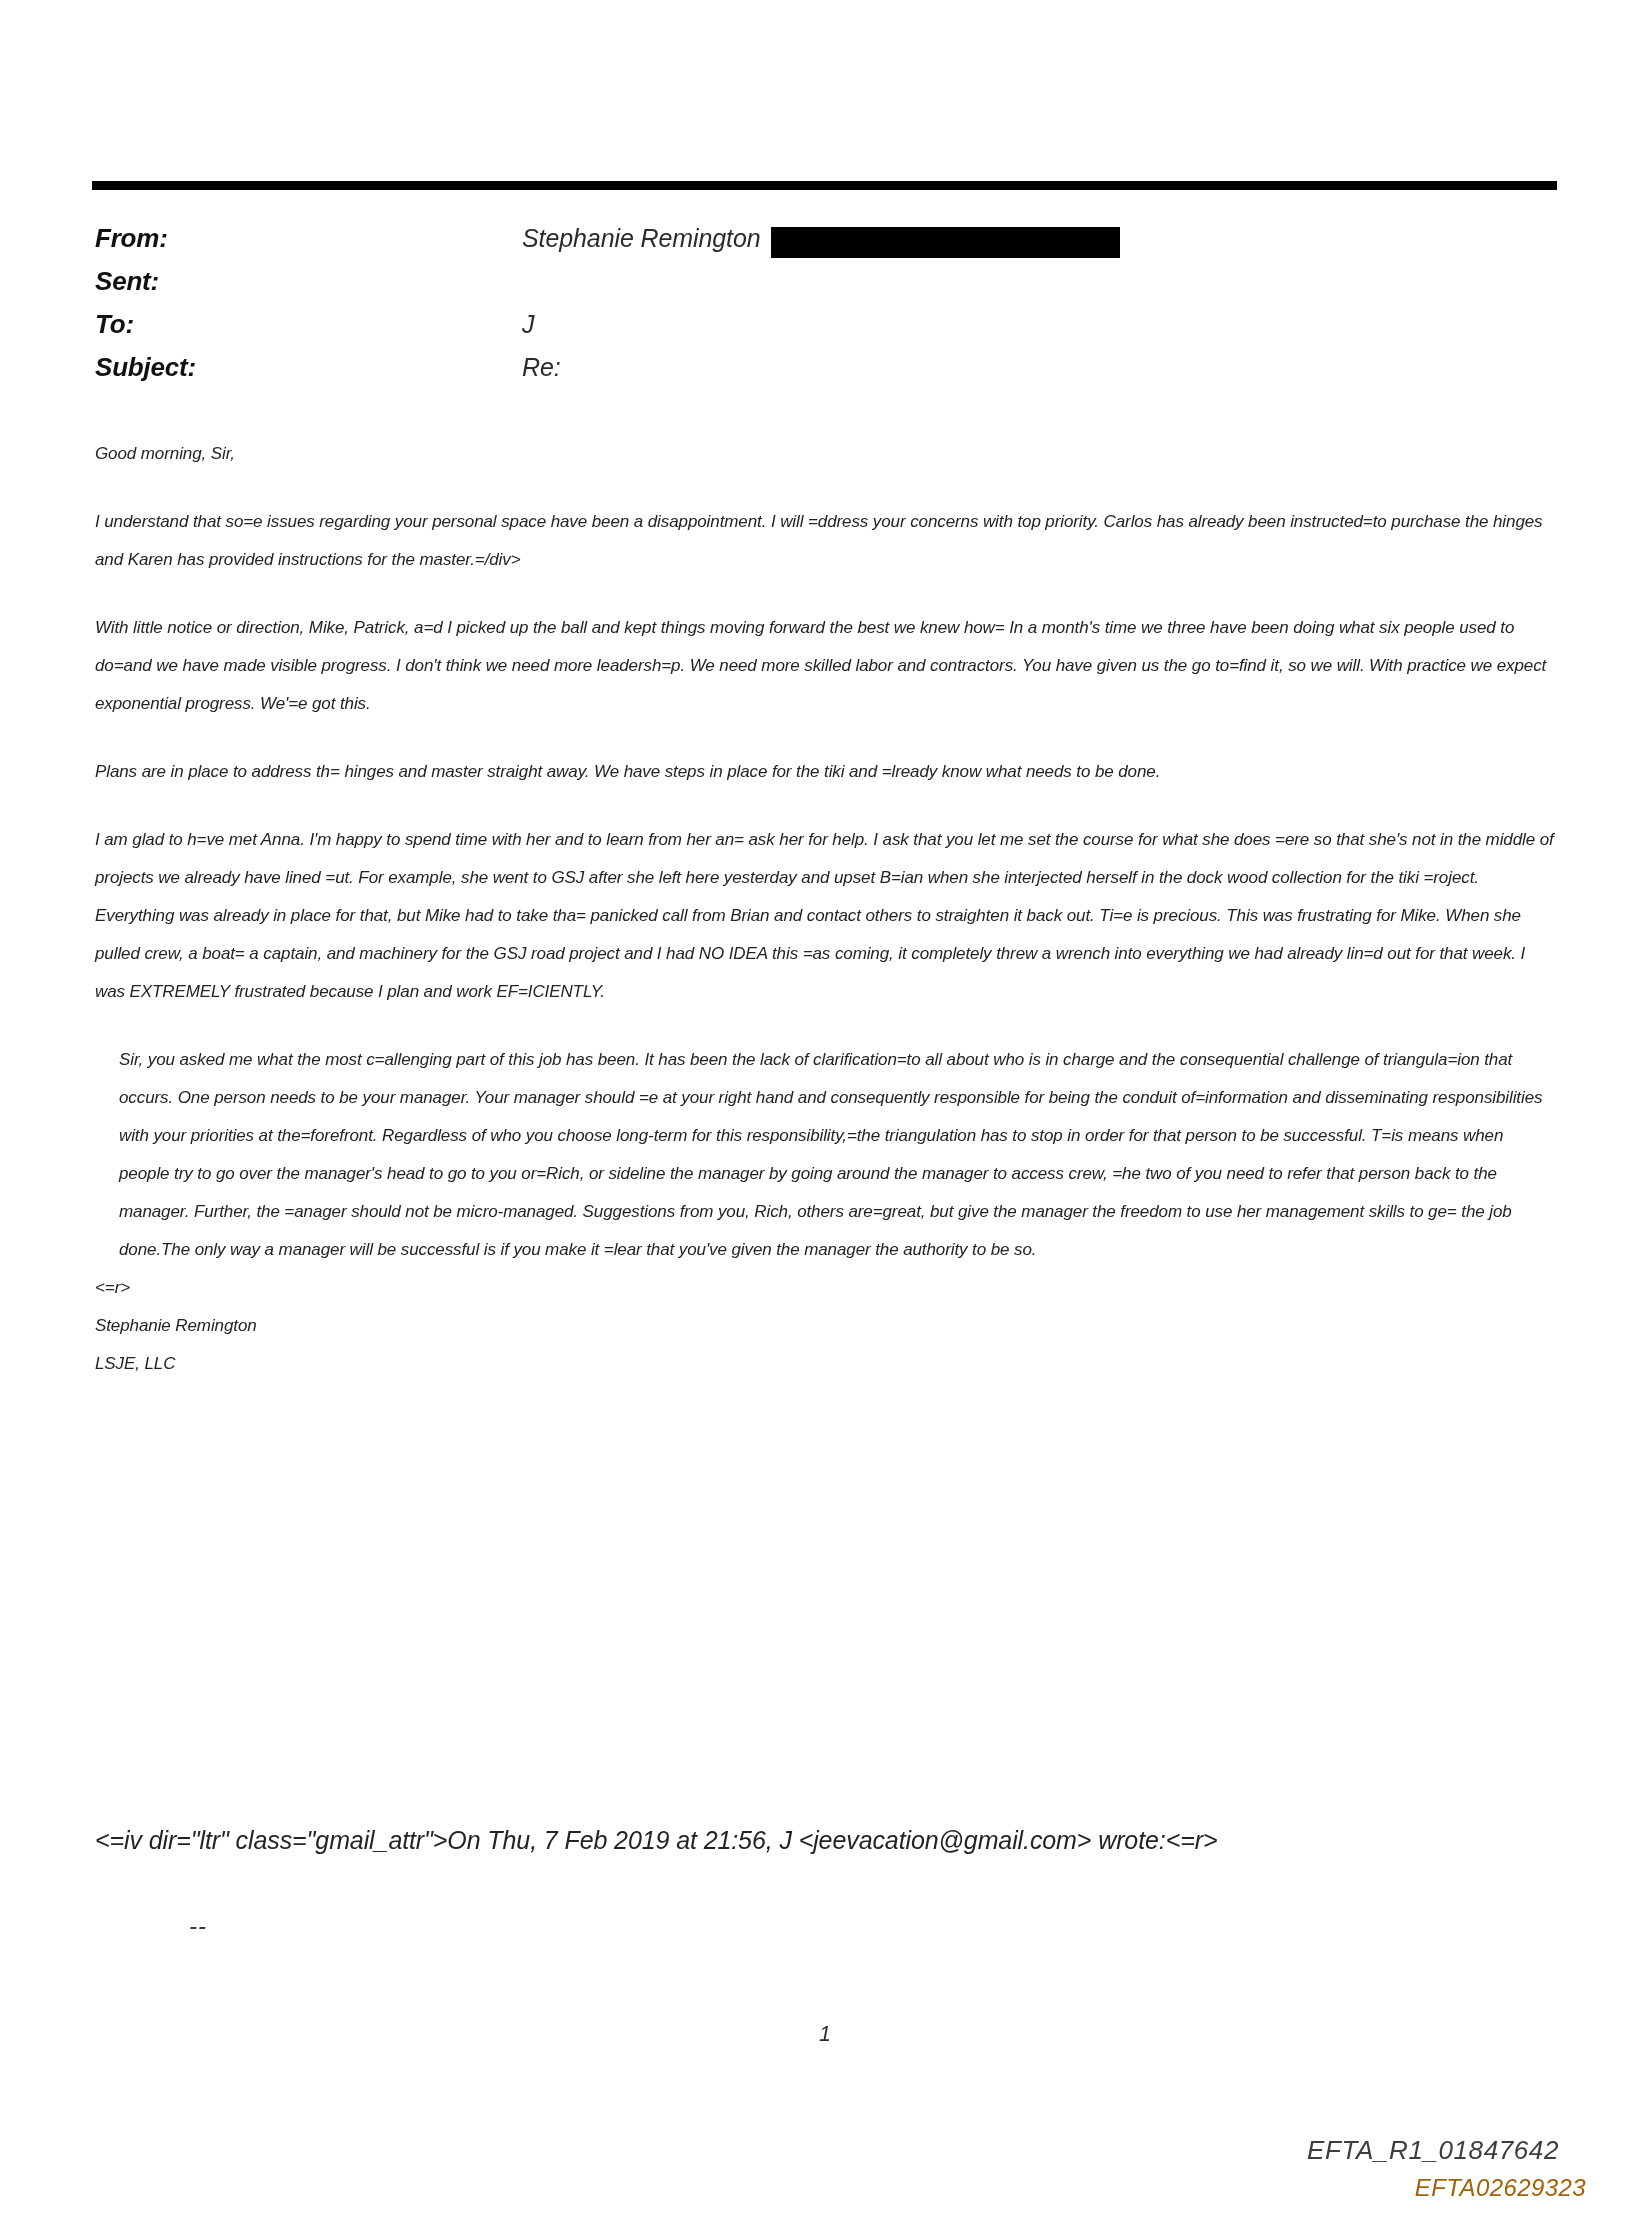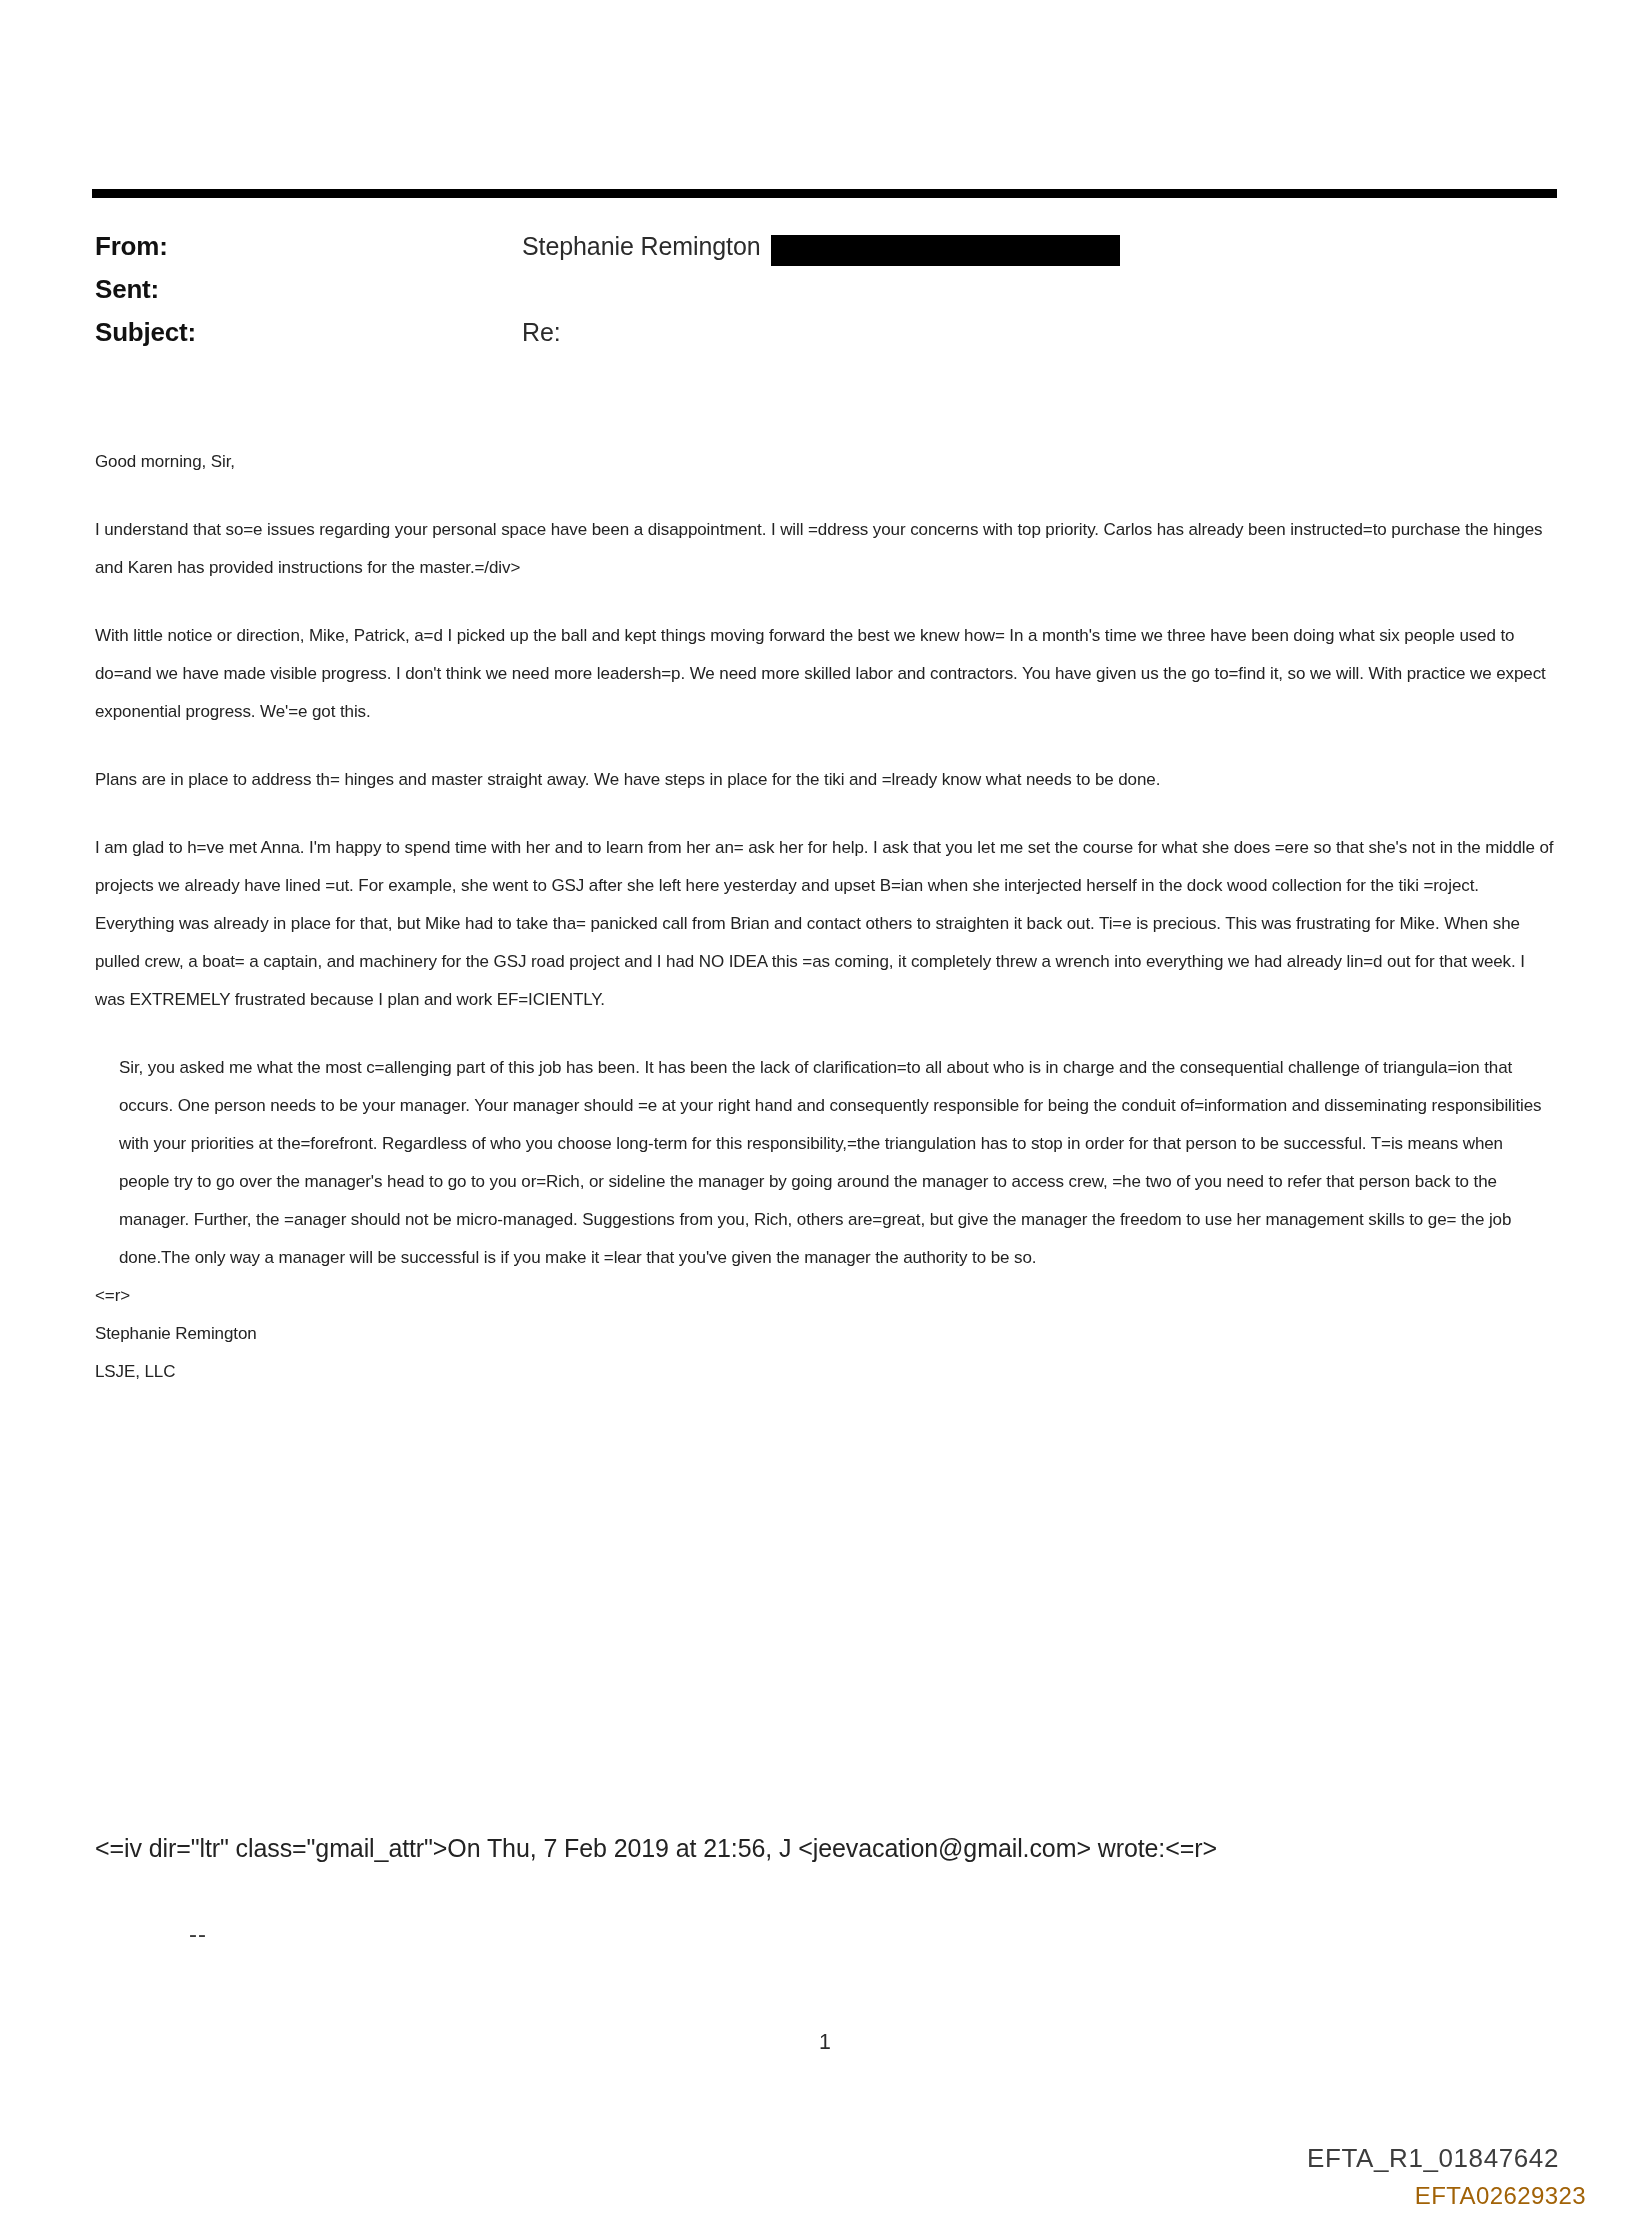--- a/index.html
+++ b/index.html
@@ -12,24 +12,25 @@
     width: 1650px;
     height: 2218px;
     position: relative;
     font-family: "Liberation Sans", sans-serif;
     color: #1a1a1a;
     overflow: hidden;
   }
 
   .page {
     position: absolute;
-    top: 16px; left: 0;
+    top: 8px; left: 0;
     width: 1650px;
     height: 1803px;
     background: #ffffff;
+    font-style: italic;
   }
 
   
   .top-rule {
     position: absolute;
     left: 92px;
     top: 173px;
     width: 1465px;
     height: 8.7px;
     background: #000000;
@@ -162,20 +163,24 @@
 
     <div class="hdr-row">
       <div class="hdr-label">From:</div>
       <div class="hdr-value"><span>Stephanie Remington </span><span class="redaction-bar"></span></div>
     </div>
 
     <div class="hdr-row">
       <div class="hdr-label">Sent:</div>
     </div>
 
+    <div class="hdr-row">
+      <div class="hdr-label">To:</div>
+      <div class="hdr-value">J</div>
+    </div>
 
     <div class="hdr-row">
       <div class="hdr-label">Subject:</div>
       <div class="hdr-value">Re:</div>
     </div>
 
   </div>
 
   <div class="body-text">
 

